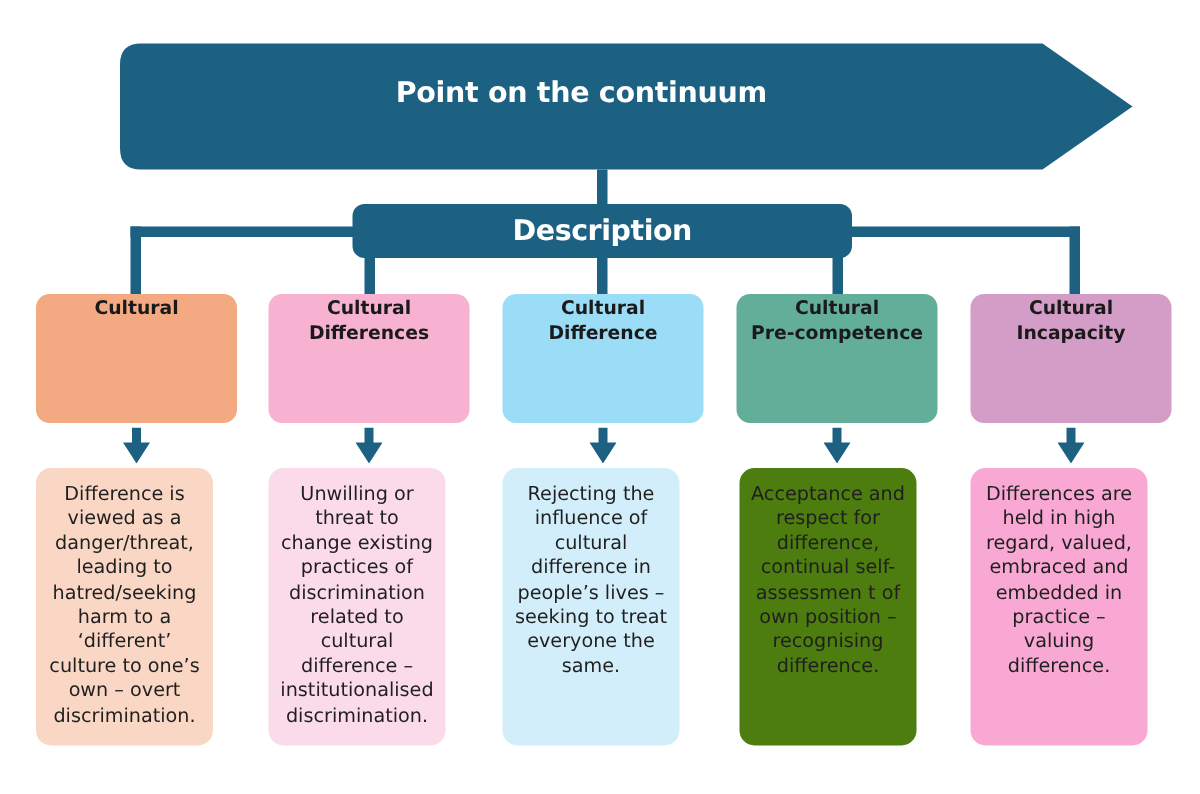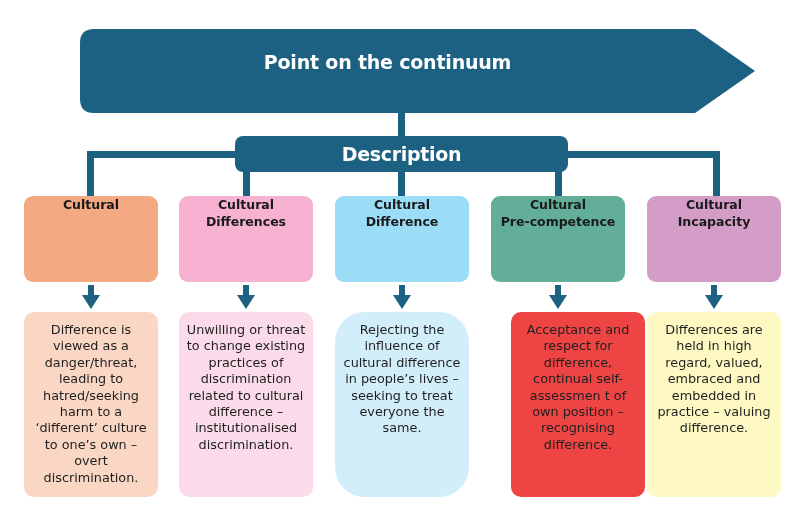--- a/index.html
+++ b/index.html
@@ -10,21 +10,21 @@
     display:flex; align-items:center; justify-content:center;
     color:#ffffff; font-weight:bold; font-size:19px; letter-spacing:-0.2px; }
   .desc-box { position:absolute; left:235px; top:136px; width:333px; height:36px;
     background:#1c6082; border-radius:8px; display:flex; align-items:center; justify-content:center;
     color:#ffffff; font-weight:bold; font-size:19px; letter-spacing:-0.3px; }
   .line { position:absolute; background:#1c6082; }
   .head-box { position:absolute; top:196px; width:134px; height:86px; border-radius:9px;
     display:flex; align-items:flex-start; justify-content:center; text-align:center;
     font-weight:bold; font-size:12.5px; line-height:17px; color:#1a1a1a; }
   .arrow { position:absolute; top:285px; width:18px; height:24px; }
-  .body-box { position:absolute; top:312px; width:134px; height:185px; border-radius:10px;
+  .body-box { position:absolute; top:312px; width:118px; height:185px; border-radius:10px;
     text-align:center; font-size:12.8px; line-height:16.4px; color:#1f1f1f;
     padding:10px 6px 0 6px; box-sizing:border-box; }
 </style>
 </head>
 <body>
 
 <svg id="banner" viewBox="0 0 800 529">
   <path d="M94 29 L695 29 L755 71 L695 113 L94 113 Q80 113 80 99 L80 43 Q80 29 94 29 Z" fill="#1c6082"></path>
 </svg>
 <div class="banner-title">Point on the continuum</div>
@@ -62,34 +62,34 @@
     <div class="body-box" style="left: 179px; background: rgb(251, 219, 233);">Unwilling or threat to change existing practices of discrimination related to cultural difference – institutionalised discrimination.</div>
     <div class="head-box" style="left: 335px; background: rgb(155, 220, 247);">
       <div>
         <div>Cultural</div>
         <div>Difference</div>
       </div>
     </div>
     <svg class="arrow" viewBox="0 0 18 24" style="left: 393px;">
       <path d="M6 0 L12 0 L12 10 L18 10 L9 24 L0 10 L6 10 Z" fill="#1c6082"></path>
     </svg>
-    <div class="body-box" style="left: 335px; background: rgb(211, 238, 251); border-radius: 30px;">Rejecting the influence of cultural difference in people’s lives – seeking to treat everyone the same.</div>
+    <div class="body-box" style="left: 335px; background: rgb(211, 238, 251);">Rejecting the influence of cultural difference in people’s lives – seeking to treat everyone the same.</div>
     <div class="head-box" style="left: 491px; background: rgb(98, 174, 152);">
       <div>
         <div>Cultural</div>
         <div>Pre-competence</div>
       </div>
     </div>
     <svg class="arrow" viewBox="0 0 18 24" style="left: 549px;">
       <path d="M6 0 L12 0 L12 10 L18 10 L9 24 L0 10 L6 10 Z" fill="#1c6082"></path>
     </svg>
-    <div class="body-box" style="left: 511px; background: #ef4444;">Acceptance and respect for difference, continual self-assessmen t of own position – recognising difference.</div>
+    <div class="body-box" style="left: 493px; background: #4d7c0f;">Acceptance and respect for difference, continual self-assessmen t of own position – recognising difference.</div>
     <div class="head-box" style="left: 647px; background: rgb(212, 157, 199);">
       <div>
         <div>Cultural</div>
         <div>Incapacity</div>
       </div>
     </div>
     <svg class="arrow" viewBox="0 0 18 24" style="left: 705px;">
       <path d="M6 0 L12 0 L12 10 L18 10 L9 24 L0 10 L6 10 Z" fill="#1c6082"></path>
     </svg>
-    <div class="body-box" style="left: 647px; background: #fef9c3;">Differences are held in high regard, valued, embraced and embedded in practice – valuing difference.</div>
+    <div class="body-box" style="left: 647px; background: #f9a8d4;">Differences are held in high regard, valued, embraced and embedded in practice – valuing difference.</div>
   </div>
 
 </body></html>

